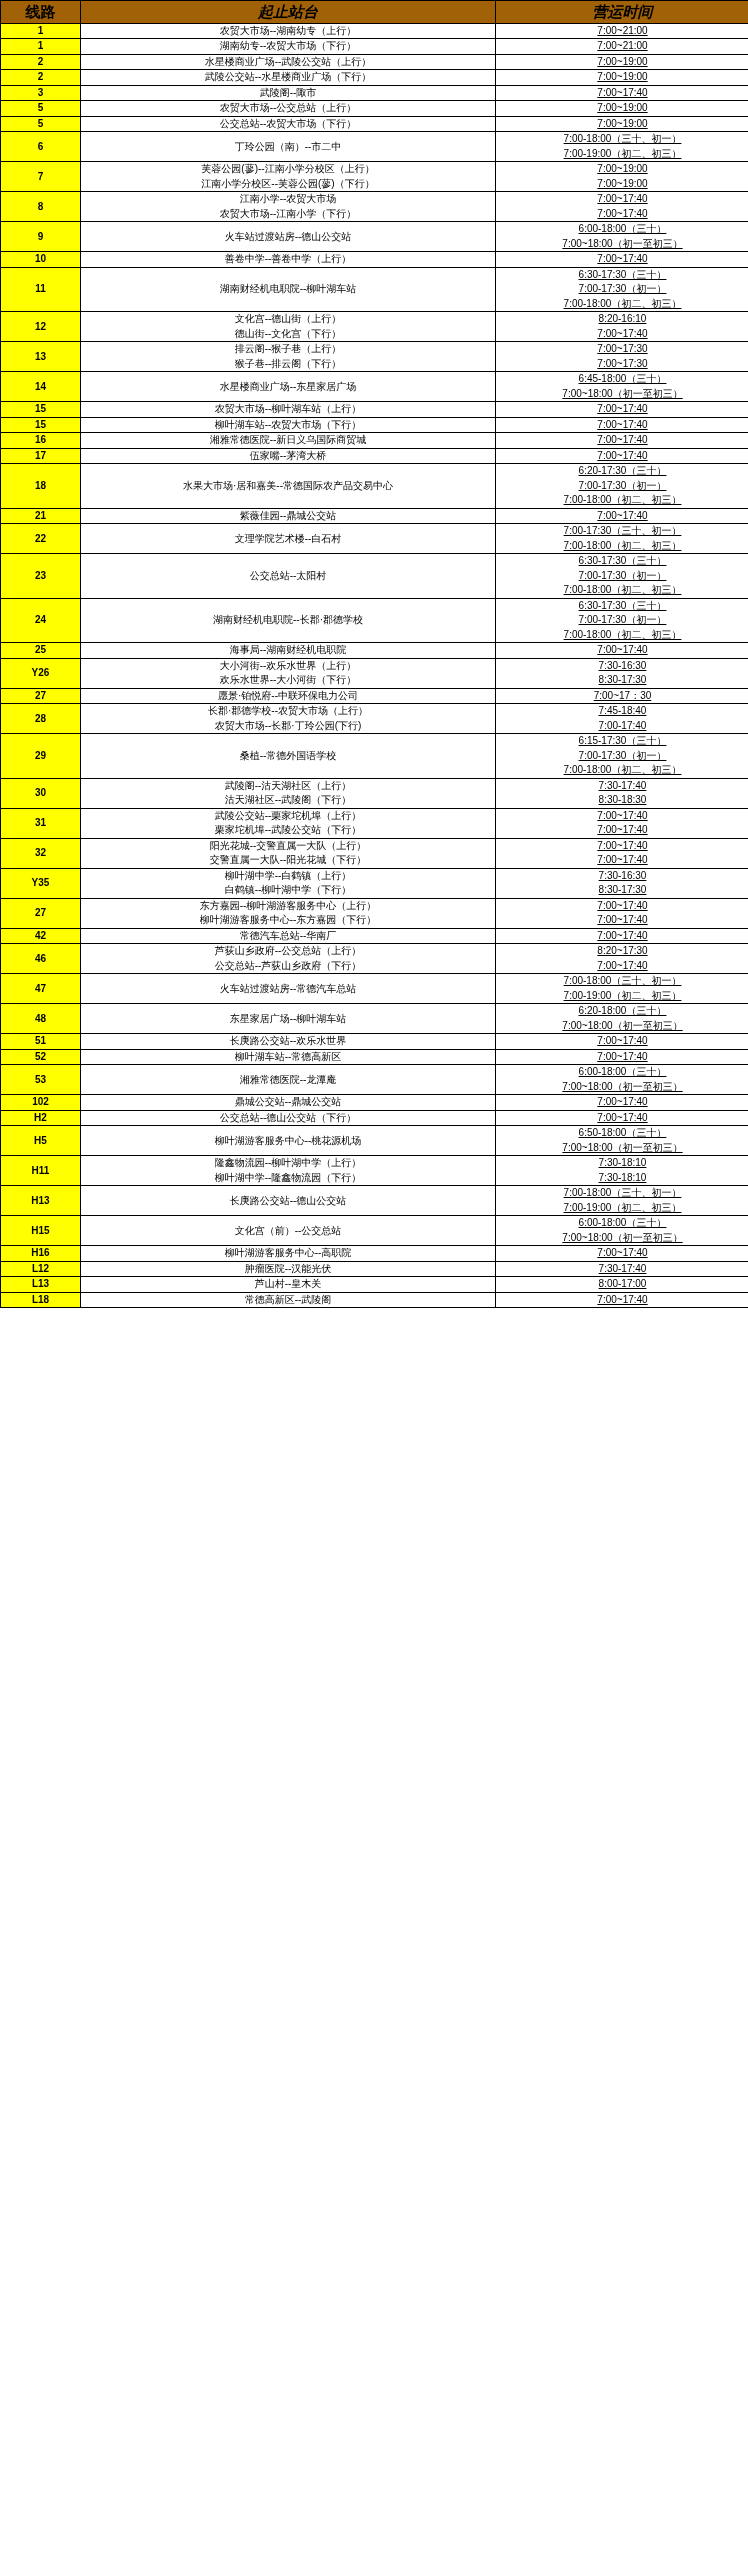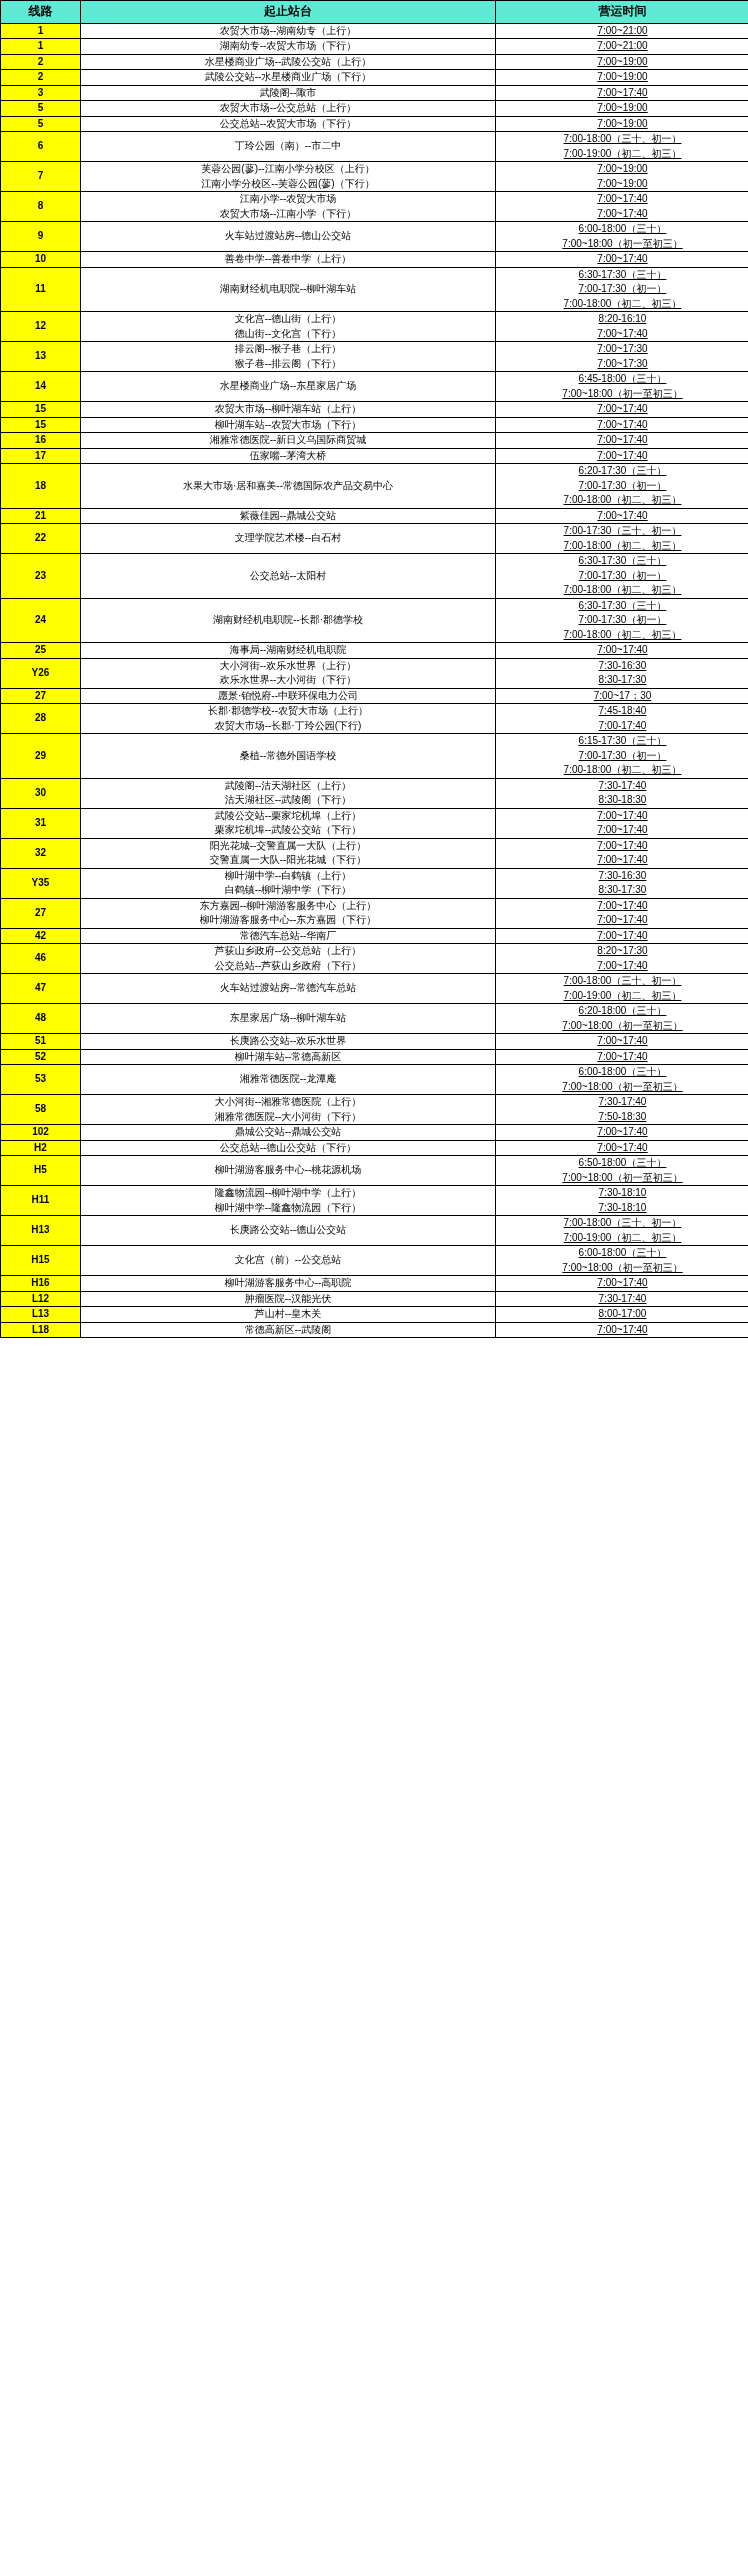--- a/index.html
+++ b/index.html
@@ -25,25 +25,26 @@
     padding: 0;
     vertical-align: middle;
     text-align: center;
     font-size: 10px;
     color: #000000;
     line-height: 1.45;
   }
   table.bus-table th {
     font-weight: bold;
     height: 21.5px;
-    background: #5eead4;
-    font-size: 12px;
+    background: #a16207;
+    font-size: 15px;
   }
   th.route-head, th.time-head {
     background: #ffffff;
+    font-style: italic;
   }
   td.line-cell {
     background: #ffff00;
     font-weight: bold;
     font-size: 10.7px;
   }
   td.route-cell {
     padding: 2.3px 4.6px;
     font-size: 10px;
   }
@@ -487,31 +488,20 @@
         <td class="line-cell">53</td>
         <td class="route-cell">
           <span class="sub">湘雅常德医院--龙潭庵</span>
         </td>
         <td class="time-cell">
           <span class="sub">6:00-18:00（三十）</span>
           <span class="sub">7:00~18:00（初一至初三）</span>
         </td>
       </tr>
       <tr>
-        <td class="line-cell">58</td>
-        <td class="route-cell">
-          <span class="sub">大小河街--湘雅常德医院（上行）</span>
-          <span class="sub">湘雅常德医院--大小河街（下行）</span>
-        </td>
-        <td class="time-cell">
-          <span class="sub">7:30-17:40</span>
-          <span class="sub">7:50-18:30</span>
-        </td>
-      </tr>
-      <tr>
         <td class="line-cell">102</td>
         <td class="route-cell">
           <span class="sub">鼎城公交站--鼎城公交站</span>
         </td>
         <td class="time-cell">
           <span class="sub">7:00~17:40</span>
         </td>
       </tr>
       <tr>
         <td class="line-cell">H2</td>

